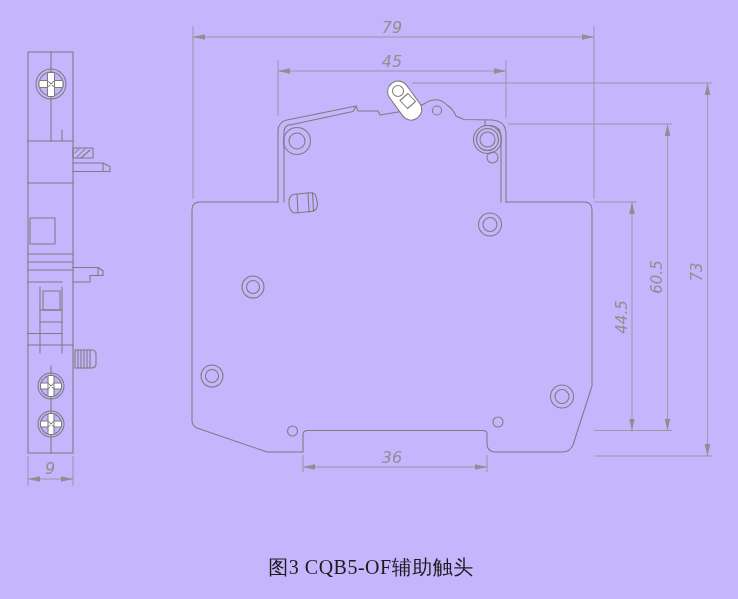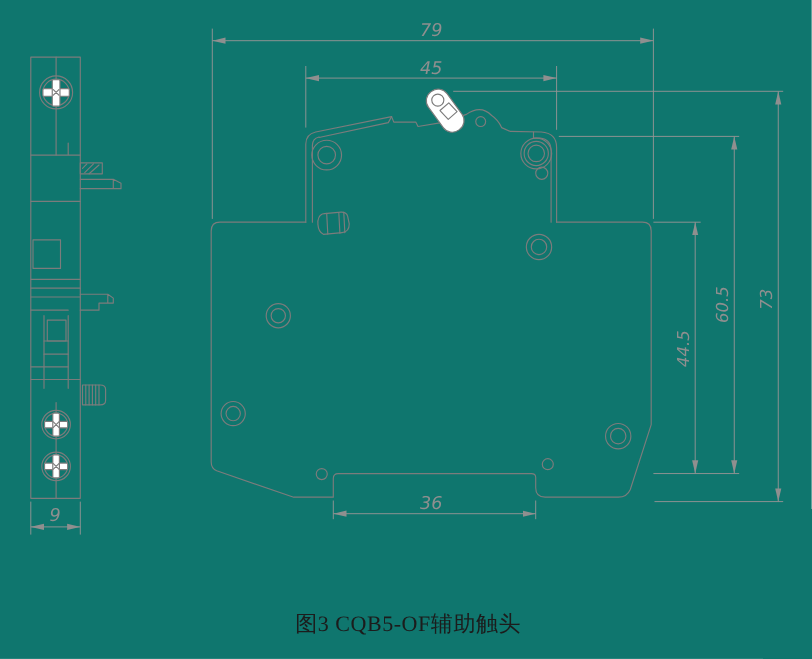--- a/index.html
+++ b/index.html
@@ -1,16 +1,16 @@
 <!DOCTYPE html>
 <html><head>
 <meta charset="utf-8">
 <style>
   html,body{margin:0;padding:0;background:#ffffff;}
-  .page{position:relative;width:738px;height:599px;background:#0f766e;overflow:hidden;
+  .page{position:relative;width:738px;height:599px;background:#c4b5fd;overflow:hidden;
         font-family:"DejaVu Sans",sans-serif;text-align:center;}
   svg{position:absolute;left:0;top:0;}
   .obj{fill:none;stroke:#7c7c7c;stroke-width:1.05;stroke-linejoin:round;stroke-linecap:round;}
   .objf{fill:#ffffff;stroke:#7c7c7c;stroke-width:1.05;stroke-linejoin:round;}
   .dim{fill:none;stroke:#949494;stroke-width:0.85;}
   .dimtxt{font-family:"DejaVu Sans",sans-serif;font-style:italic;font-size:16px;fill:#8f8f8f;}
   .dimtxtv{font-family:"DejaVu Sans",sans-serif;font-style:italic;font-size:15px;fill:#8f8f8f;}
   .caption{font-family:"Liberation Serif","DejaVu Serif",serif;font-size:20px;fill:#1c1c1c;letter-spacing:0.5px;}
 </style>
 </head>

